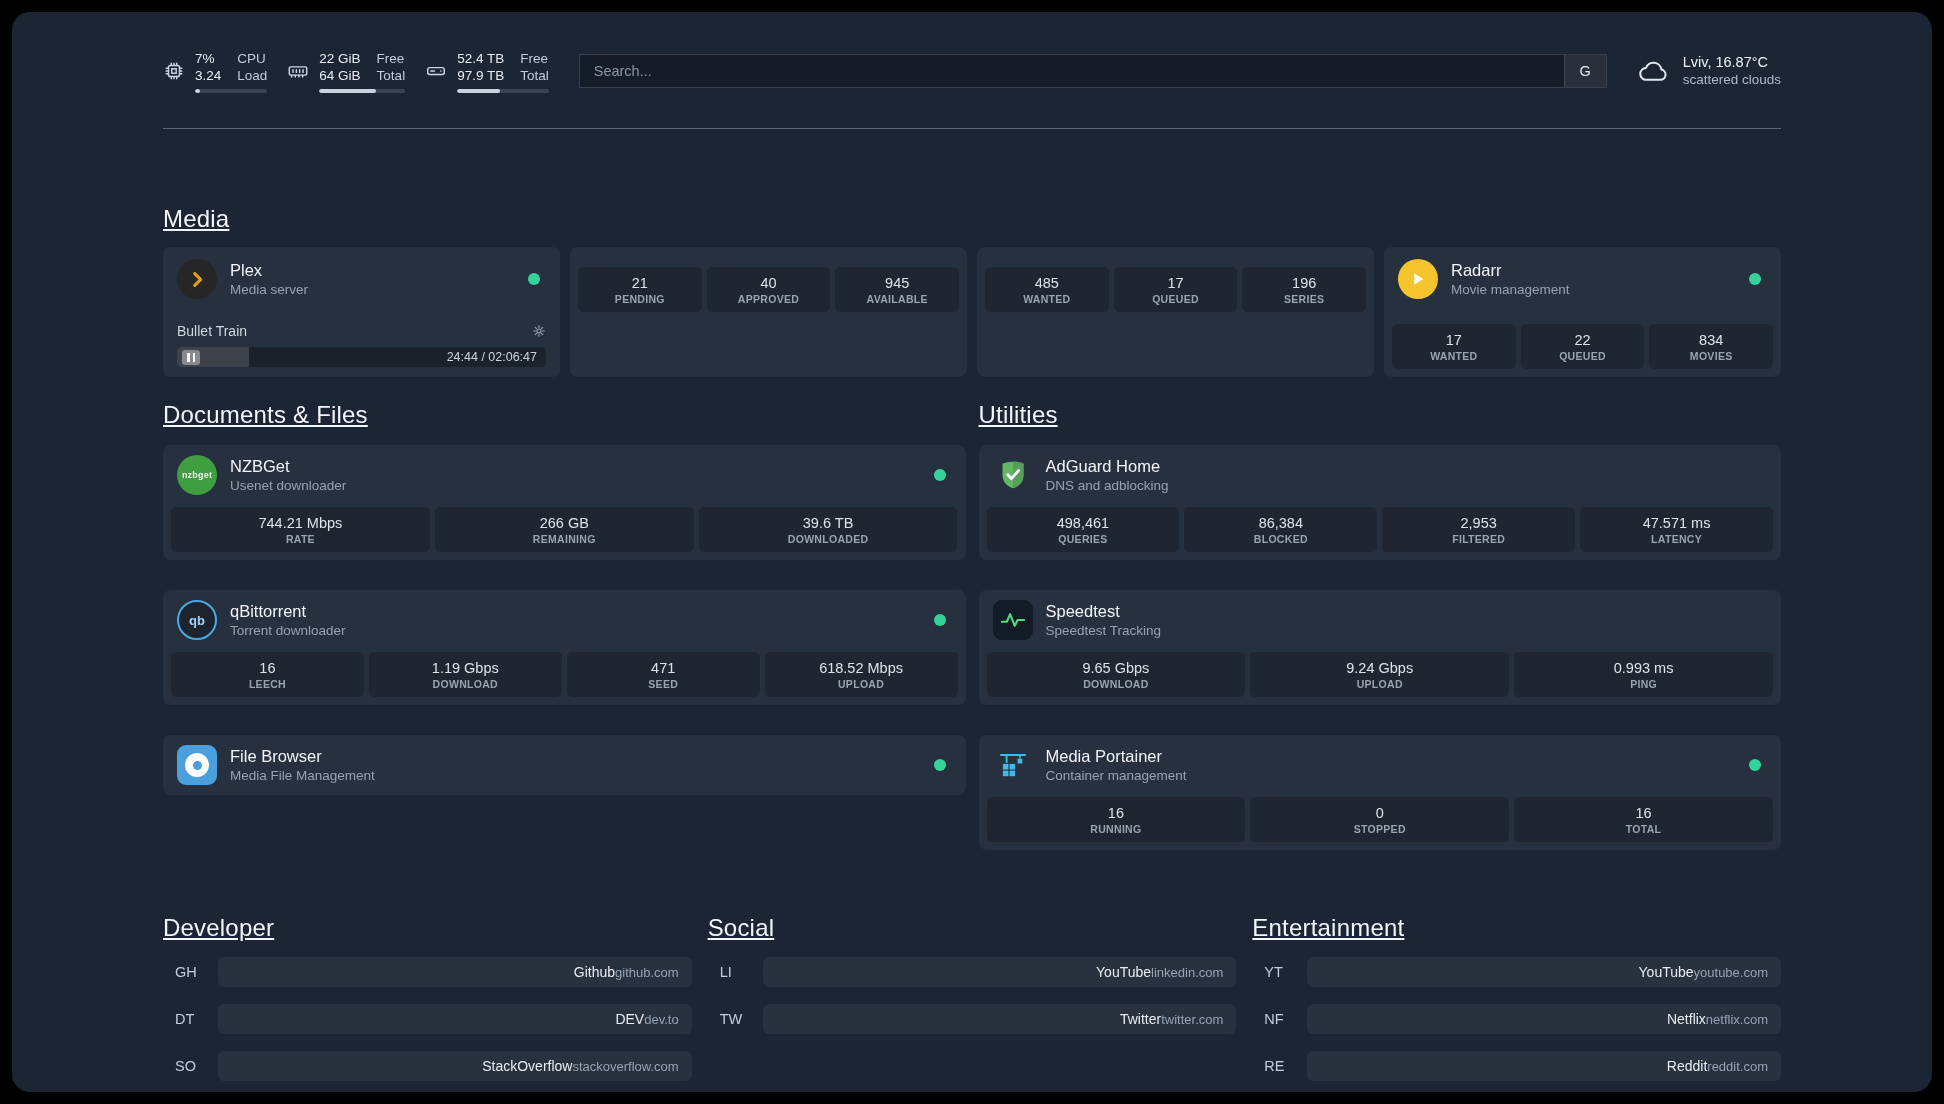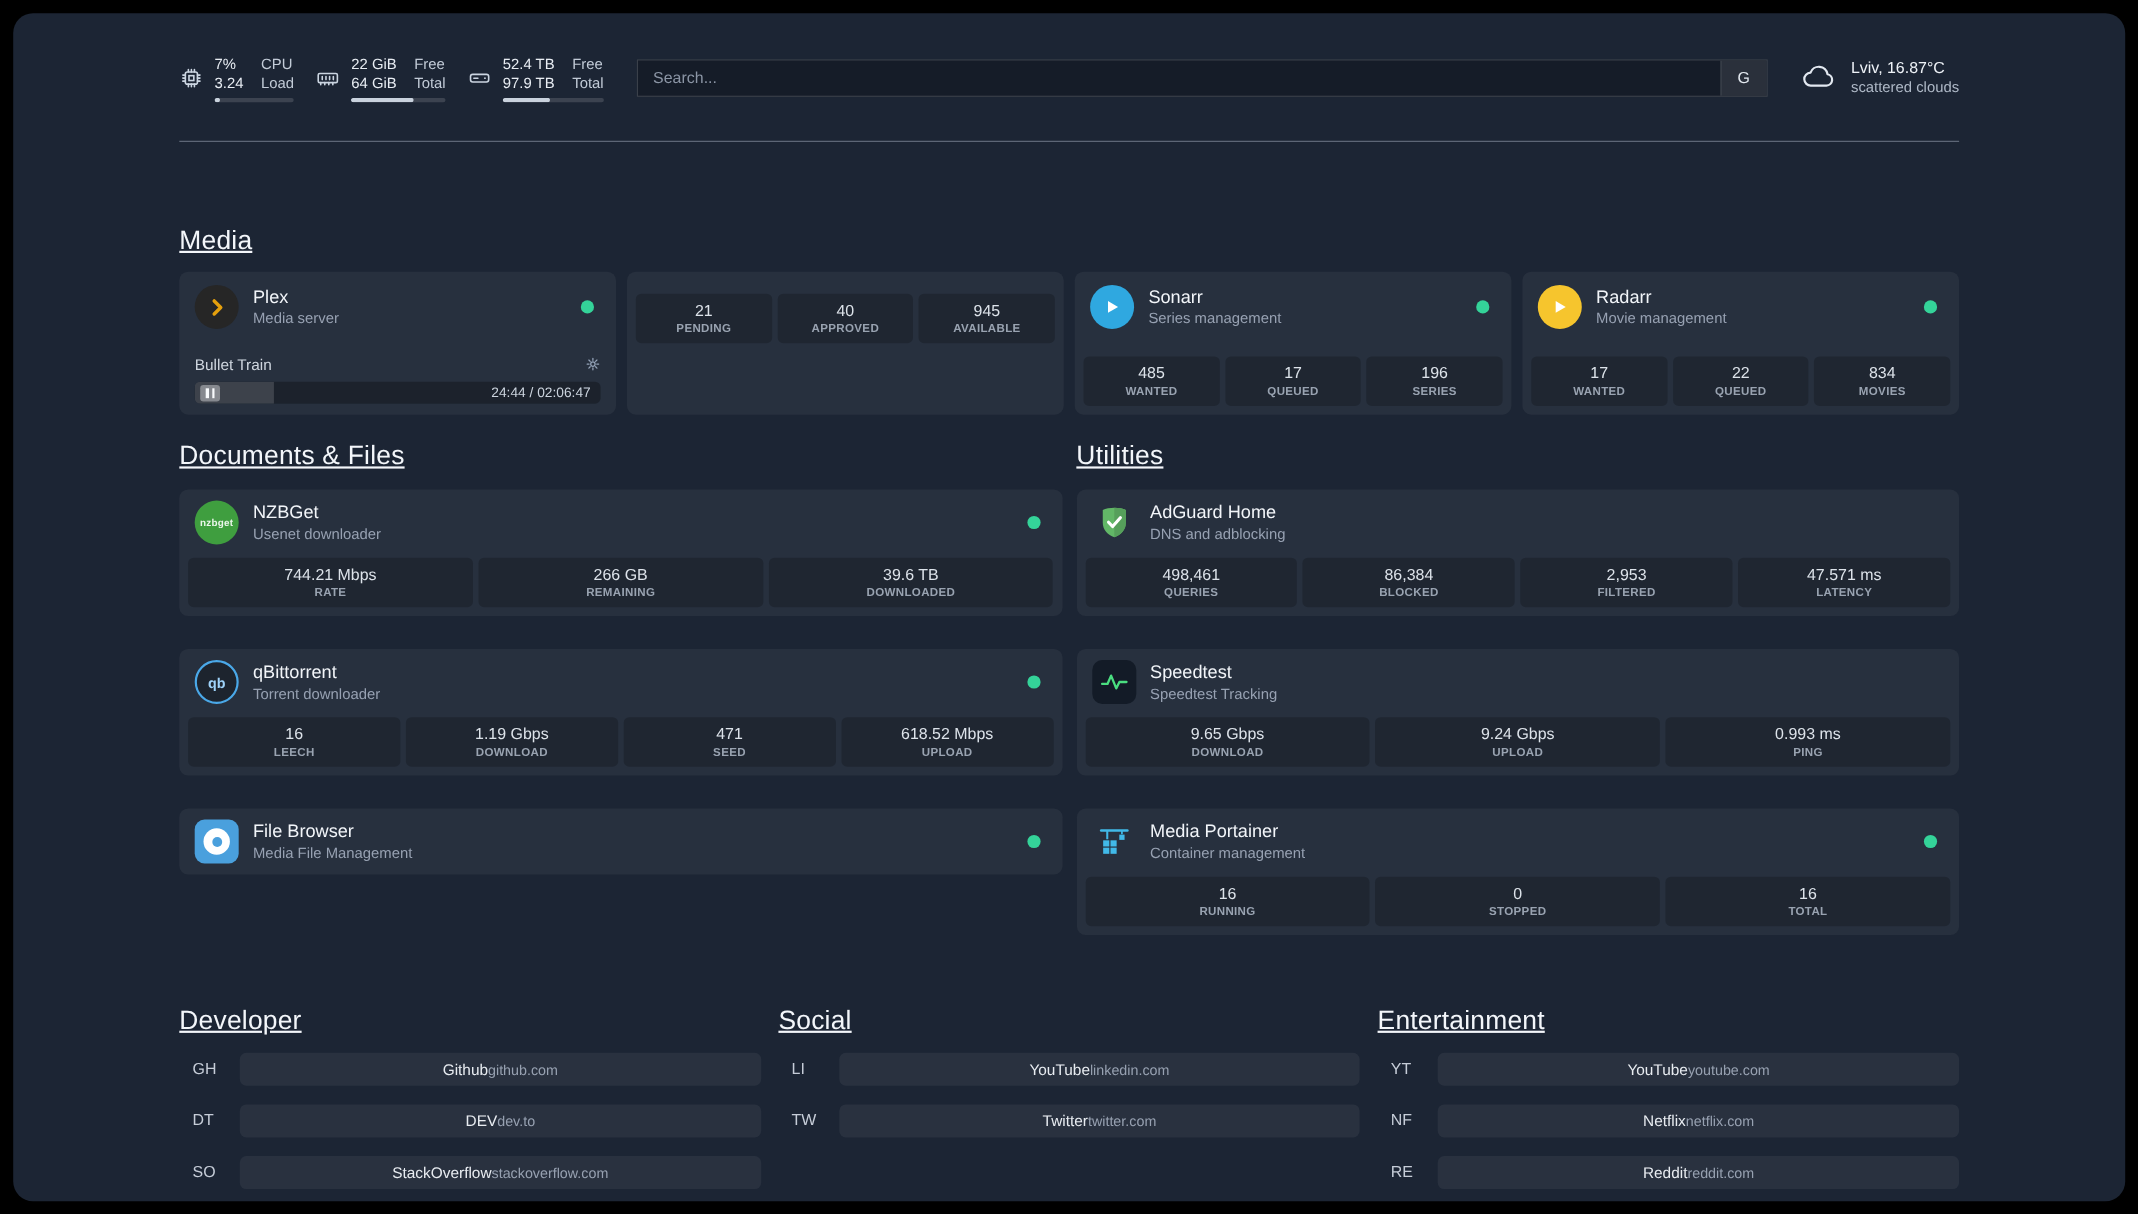--- a/index.html
+++ b/index.html
@@ -22,21 +22,21 @@
   .res-val { color: #e8edf3; }
   .res-lab { color: #c2cbd7; }
   .res-bar { height: 4px; background: rgba(255,255,255,0.14); border-radius: 2px; margin-top: 5px; overflow: hidden; }
   .res-fill { display: block; height: 100%; background: #c9d2dd; border-radius: 2px; }
 
   .searchbox { flex: 1; display: flex; height: 34px; background: rgba(0,0,0,0.22); border: 1px solid rgba(255,255,255,0.16); border-radius: 0; overflow: hidden; }
   .search-input { flex: 1; background: transparent; border: none; outline: none; color: #e5e7eb; font-size: 14.5px; padding: 0 14px; font-family: inherit; }
   .search-input::placeholder { color: #8b95a5; }
   .search-provider { width: 42px; background: rgba(255,255,255,0.09); border: none; border-left: 1px solid rgba(255,255,255,0.12); color: #e3e9f0; font-size: 14.5px; cursor: pointer; font-family: inherit; }
 
-  .weather { display: flex; gap: 14px; }
+  .weather { display: flex; align-items: center; gap: 14px; }
   .weather-text { display: flex; flex-direction: column; line-height: 18px; }
   .weather-loc { font-size: 14.5px; color: #eef2f7; }
   .weather-cond { font-size: 13.5px; color: #aeb8c6; }
 
   .divider { border: none; border-top: 1.5px solid rgba(199,210,226,0.38); margin: 34px 0 0; }
 
   
   .section-title { font-size: 24px; font-weight: 500; color: #f3f6fa; letter-spacing: 0.2px; line-height: 28px; text-decoration: underline; }
   .media-section { margin-top: 76px; }
   .media-section .section-title { margin-bottom: 14px; }
@@ -85,21 +85,21 @@
   .logo.filebrowser { background: #4aa0dd; border-radius: 9px; }
   .fb-circle { width: 24px; height: 24px; background: #fff; border-radius: 50%; display: flex; align-items: center; justify-content: center; }
   .fb-dot { width: 9px; height: 9px; background: #4aa0dd; border-radius: 50%; }
   .logo.speedtest { background: #131b27; border-radius: 9px; }
   .logo-text { font-size: 9px; font-weight: 700; color: #eaf6ea; letter-spacing: 0.2px; }
 
   
   .bm-row { display: flex; align-items: stretch; margin-bottom: 17px; cursor: pointer; }
   .bm-row:last-child { margin-bottom: 0; }
   .bm-abbr { width: 55px; display: flex; align-items: center; padding-left: 12px; font-size: 14.5px; color: #c6cdd8; }
-  .bm-body { flex: 1; background: rgba(255,255,255,0.06); border-radius: 6px; display: flex; justify-content: center; align-items: center; padding: 7px 13px; }
+  .bm-body { flex: 1; background: rgba(255,255,255,0.06); border-radius: 6px; display: flex; justify-content: flex-end; align-items: center; padding: 7px 13px; }
   .bm-name { font-size: 14px; color: #e8ecf1; }
   .bm-url { font-size: 13px; color: #97a1b1; }
 </style>
 </head>
 <body>
 
 <div class="frame">
 <div class="page">
 <div class="container">
 
@@ -238,32 +238,20 @@
             <span class="stat-label">APPROVED</span>
           </span>
           <span class="stat">
             <span class="stat-value">945</span>
             <span class="stat-label">AVAILABLE</span>
           </span>
         </div>
       </div>
 
       <div class="card media-card">
-        <div class="card-header">
-          <span class="logo sonarr">
-            <svg width="20" height="20" viewBox="0 0 24 24">
-                    <path d="M7.5 5.5 18.5 12l-11 6.5Z" fill="#fff"></path>
-                  </svg>
-          </span>
-          <span class="card-titles">
-            <span class="card-title">Sonarr</span>
-            <span class="card-sub">Series management</span>
-          </span>
-          <span class="dot"></span>
-        </div>
         <div class="stats">
           <span class="stat">
             <span class="stat-value">485</span>
             <span class="stat-label">WANTED</span>
           </span>
           <span class="stat">
             <span class="stat-value">17</span>
             <span class="stat-label">QUEUED</span>
           </span>
           <span class="stat">

